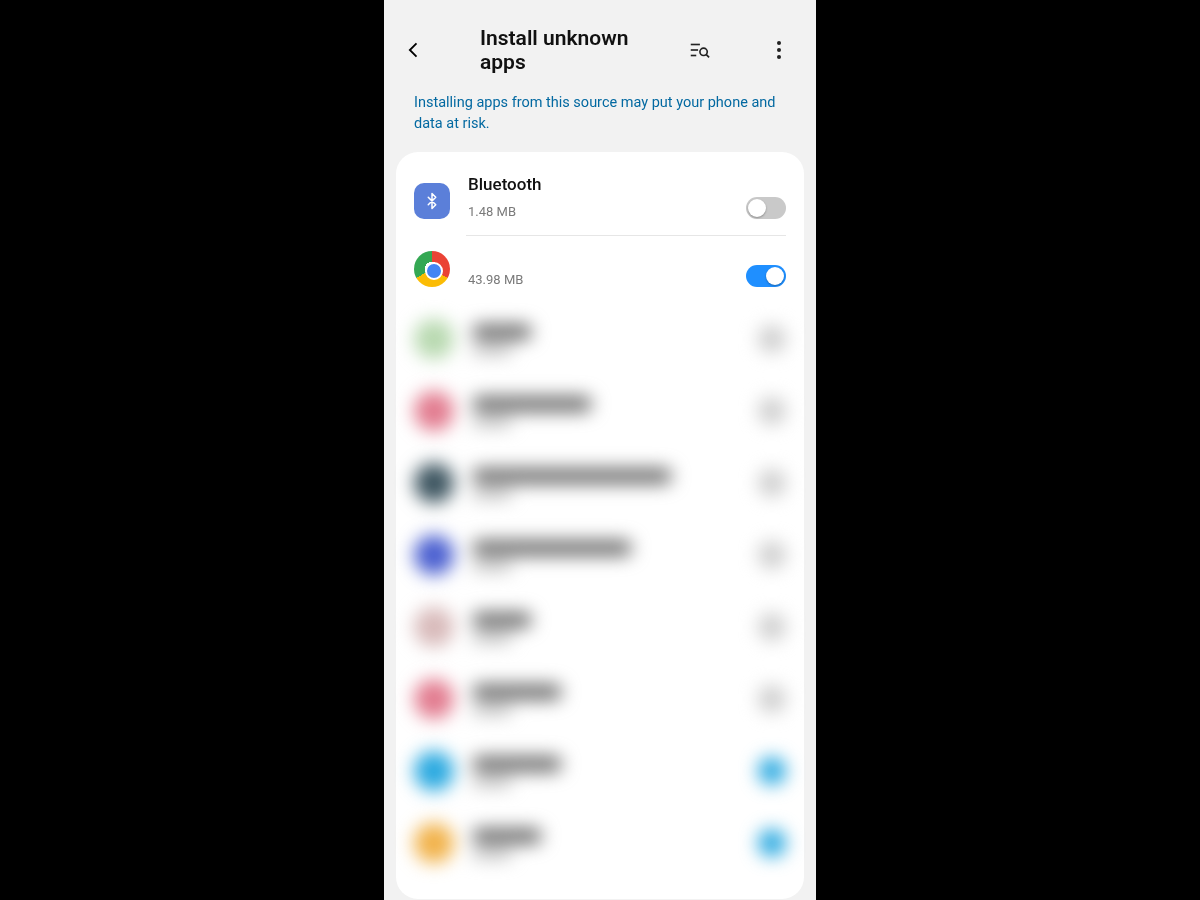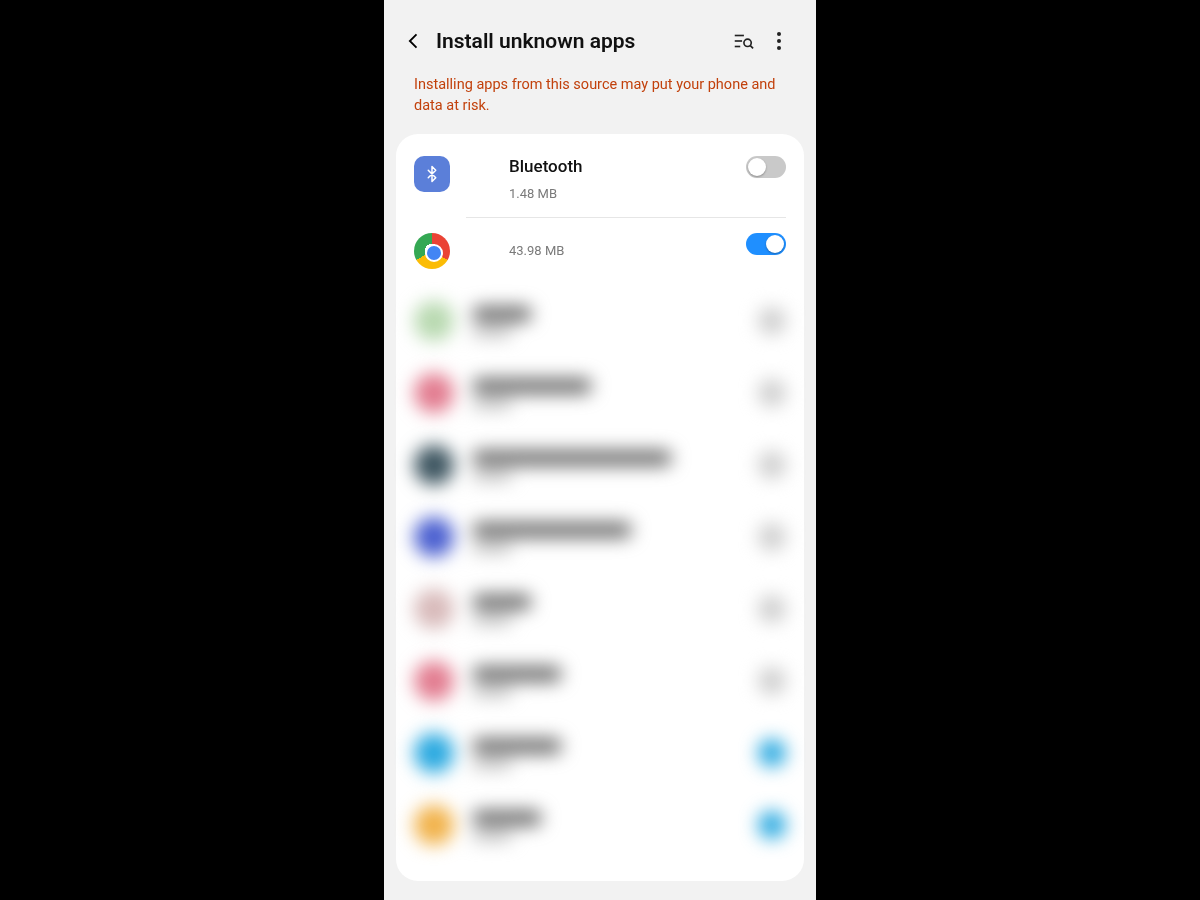--- a/index.html
+++ b/index.html
@@ -15,20 +15,21 @@
     width: 432px;
     height: 900px;
     background: #f2f2f2;
     position: relative;
     overflow: hidden;
   }
   .header {
     padding: 26px 22px 4px 16px;
     display: flex;
     align-items: center;
+    gap: 44px;
   }
   .back-btn {
     width: 28px; height: 28px;
     display: flex; align-items: center; justify-content: center;
     cursor: pointer;
     margin-right: 8px;
   }
   .back-btn svg { width: 20px; height: 20px; stroke: #000; stroke-width: 2.2; fill: none; }
   .title {
     font-size: 21px;
@@ -42,34 +43,33 @@
     cursor: pointer;
   }
   .search-sort-btn svg { width: 22px; height: 22px; stroke: #222; stroke-width: 1.8; fill: none; }
   .overflow-btn { margin-left: 6px; }
   .overflow-dot { width: 4px; height: 4px; border-radius: 50%; background: #222; display:block; }
   .overflow-btn .stack { display:flex; flex-direction:column; gap:3px; }
   .subtext {
     padding: 14px 30px 18px 30px;
     font-size: 14.5px;
     line-height: 1.45;
-    color: #c2410c;
+    color: #0369a1;
   }
   .card {
     margin: 0 12px;
     background: #fff;
     border-radius: 22px;
     padding: 6px 0 20px 0;
   }
   .row {
     display: flex;
-    align-items: flex-start;
+    align-items: flex-end;
     padding: 16px 18px 16px 18px;
     position: relative;
-    gap: 41px;
   }
   .row + .row::before {
     content:"";
     position:absolute;
     left: 70px; right: 18px; top: 0;
     height: 1px;
     background: #e6e6e6;
   }
   .app-icon {
     width: 36px; height: 36px;

